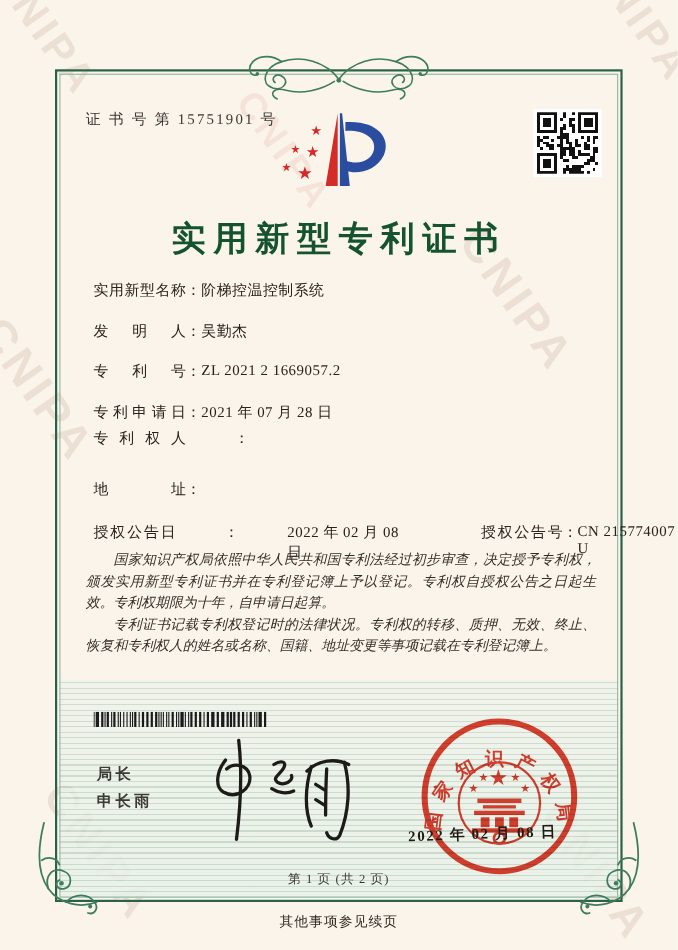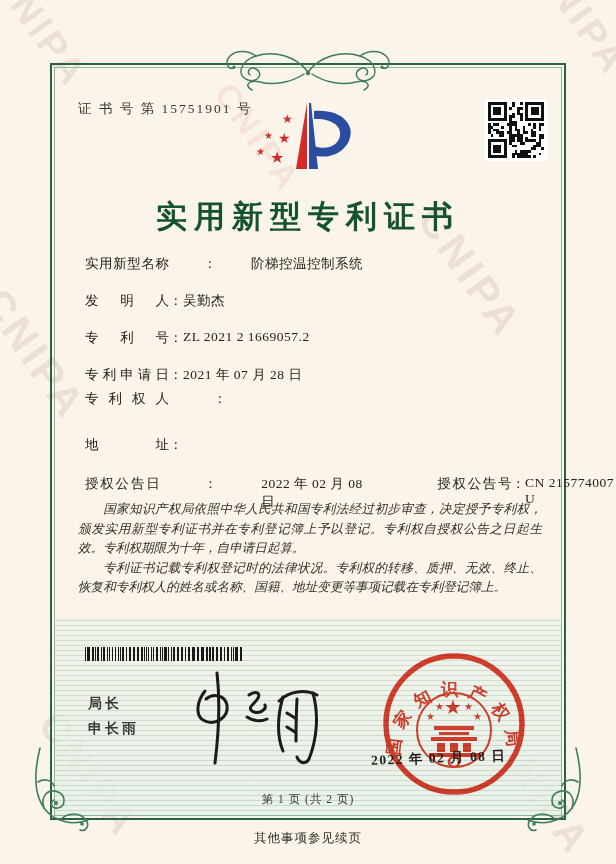--- a/index.html
+++ b/index.html
@@ -300,21 +300,21 @@
       <rect x="12" y="20" width="1" height="1" fill="#111"></rect>
       <rect x="13" y="20" width="1" height="1" fill="#111"></rect>
       <rect x="14" y="20" width="1" height="1" fill="#111"></rect>
       <rect x="15" y="20" width="1" height="1" fill="#111"></rect>
       <rect x="17" y="20" width="1" height="1" fill="#111"></rect>
     </svg>
 </div>
 
 <div class="abs title">实用新型专利证书</div>
 
-<div class="frow" style="top:255px;gap:34px;">
+<div class="frow" style="top:255px;">
   <span class="flabel">实用新型名称</span>
     <span class="fcolon">：</span>
   <span class="fvalue">阶梯控温控制系统</span>
 </div>
 <div class="frow" style="top:292px;">
   <span class="flabel">发明人</span>
     <span class="fcolon">：</span>
   <span class="fvalue">吴勤杰</span>
 </div>
 <div class="frow" style="top:329px;">

